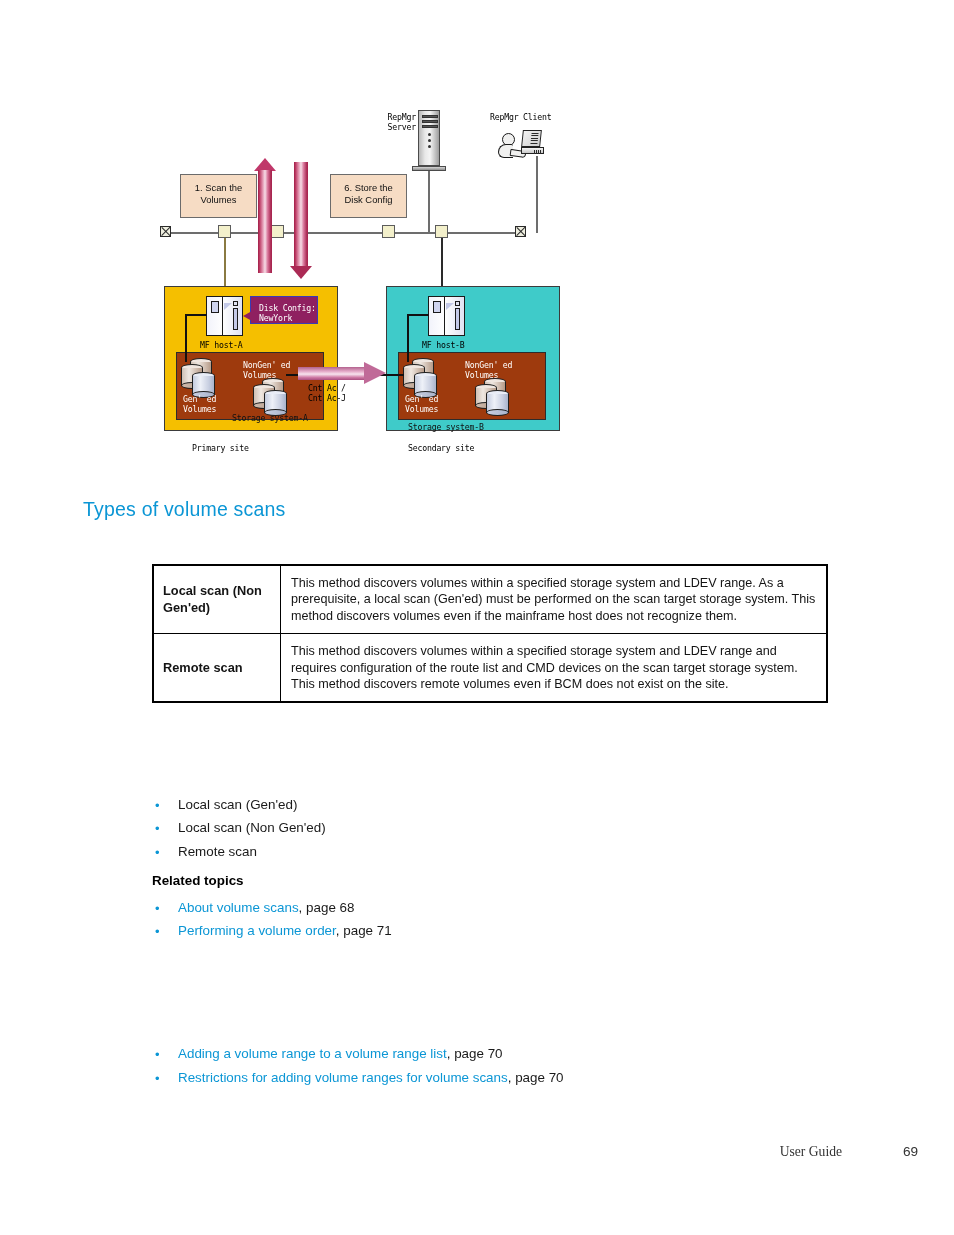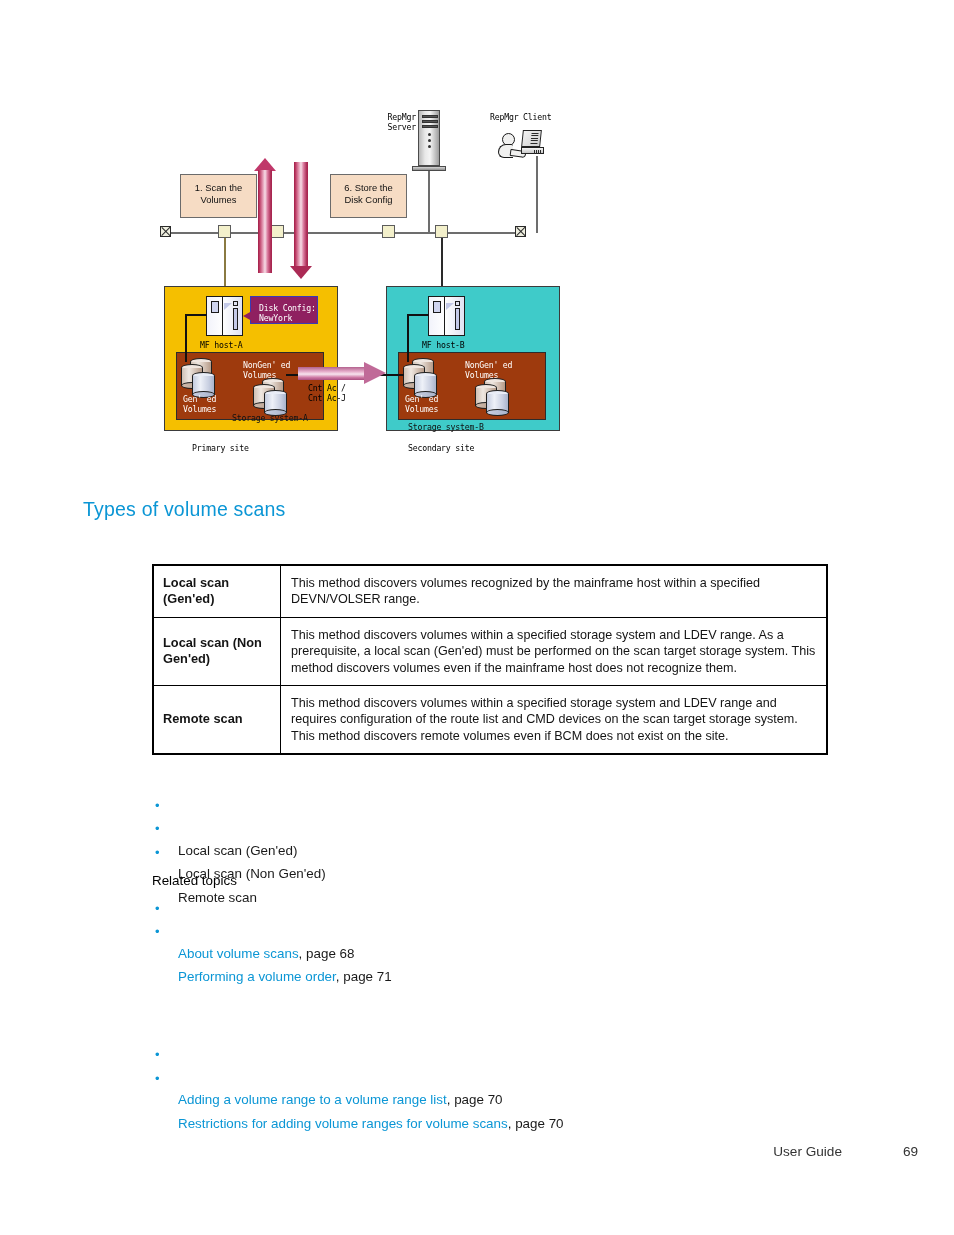--- a/index.html
+++ b/index.html
@@ -51,27 +51,26 @@
   .bullet-row .dot {
     position: absolute;
     left: 0;
     top: 1px;
     color: #0b96d5;
     font-size: 13px;
   }
   .bullet-row .txt {
     display: block;
     margin-left: 23px;
-    margin-top: 46px;
   }
   .link {
     color: #0b96d5;
   }
   .bold {
-    font-weight: normal;
+    font-weight: bold;
     color: #000;
   }
 
   
   table.scans {
     position: absolute;
     left: 152px;
     top: 564px;
     width: 676px;
     border-collapse: collapse;
@@ -98,21 +97,21 @@
   
   .footer {
     position: absolute;
     top: 1144px;
     left: 0;
     width: 954px;
     text-align: right;
     font-size: 13.6px;
     color: #333;
   }
-  .footer .fg { padding-right: 40px; }
+  .footer .fg { padding-right: 40px; font-family: Liberation Serif, serif; }
   .footer .pn { display: inline-block; width: 36px; text-align: right; padding-right: 36px;}
 
   
   .diagram {
     position: absolute;
     left: 150px;
     top: 100px;
     width: 390px;
     height: 378px;
   }
@@ -557,27 +556,20 @@
       <div class="rep-shaft"></div>
       <div class="rep-head"></div>
     </div>
   </div>
 
   <h1 class="section-title" style="left:83px; top:498px;">Types of volume scans</h1>
 
 
   <table class="scans">
     <tbody>
-        <tr>
-      <td class="c1">
-        <span>Local scan</span><br>
-        <span>(Gen'ed)</span>
-      </td>
-      <td class="c2">This method discovers volumes recognized by the mainframe host within a specified DEVN/VOLSER range.</td>
-    </tr>
     <tr>
       <td class="c1">
         <span>Local scan (Non</span><br>
         <span>Gen'ed)</span>
       </td>
       <td class="c2">This method discovers volumes within a specified storage system and LDEV range. As a prerequisite, a local scan (Gen'ed) must be performed on the scan target storage system. This method discovers volumes even if the mainframe host does not recognize them.</td>
     </tr>
     <tr>
       <td class="c1">
         <span>Remote scan</span>

